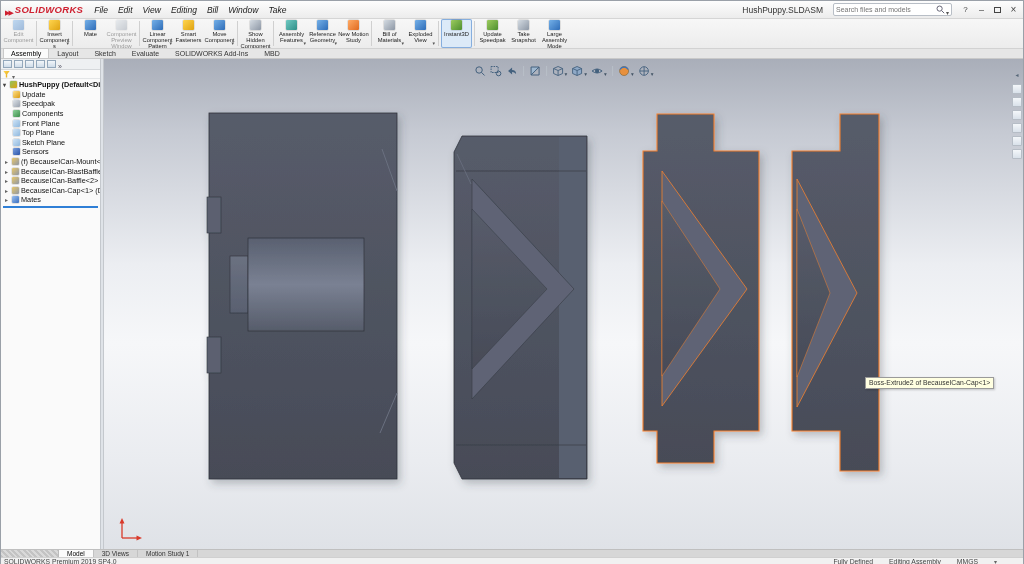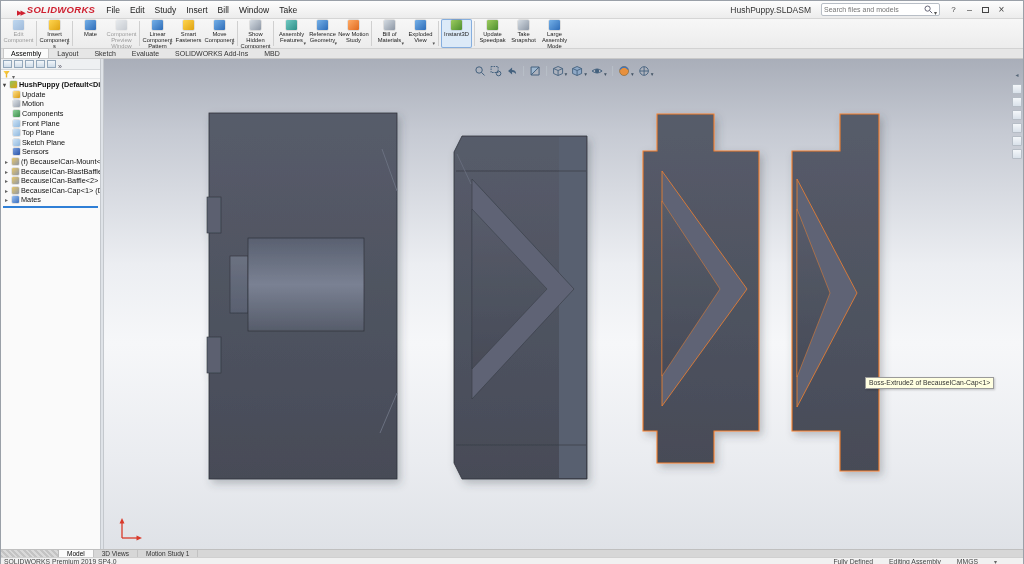--- a/index.html
+++ b/index.html
@@ -1,25 +1,25 @@
 <!DOCTYPE html>
 <html><head>
 <meta charset="utf-8">
 <style>
   * { margin:0; padding:0; box-sizing:border-box; }
   html,body { width:1024px; height:564px; overflow:hidden; }
   body { font-family:"Liberation Sans", sans-serif; color:#222; background:#fff; }
   .app { width:1024px; height:564px; display:flex; flex-direction:column; border:1px solid #9aa0a8; }
 
   
-  .titlebar { height:18px; display:flex; align-items:center; background:linear-gradient(#fdfdfd,#ececec); border-bottom:1px solid #d5d5d5; padding:0 14px; flex:0 0 18px; }
+  .titlebar { height:18px; display:flex; align-items:center; background:linear-gradient(#fdfdfd,#ececec); border-bottom:1px solid #d5d5d5; padding:0 2px; flex:0 0 18px; }
   .logo { display:flex; align-items:center; margin:0 6px 0 2px; }
   .logo-tri::before { content:"▶▶"; color:#cf2030; font-size:7px; letter-spacing:-2px; margin-right:3px; }
   .logo-text { color:#cf2030; font-weight:bold; font-style:italic; font-size:9.5px; letter-spacing:.3px; }
-  .menubar { display:flex; align-items:center; }
+  .menubar { display:flex; align-items:center;font-style:italic; }
   .menubar span { font-size:8.5px; padding:0 5px; color:#222; cursor:default; }
   .tb-spacer { flex:1; }
   .doc-title { font-size:8.5px; color:#333; margin-right:10px; white-space:nowrap;margin-left:37px; }
   .search { display:flex; align-items:center; background:#fff; border:1px solid #b8bec6; border-radius:2px; height:13px; padding:0 2px; margin-right:6px; }
   .search input { border:none; outline:none; width:100px; font-size:7px; font-family:"Liberation Sans",sans-serif; color:#666; }
   .search .search-svg { display:block; }
   .search .s-caret::after { content:"▾"; font-size:6px; color:#555; margin-left:1px; }
   .winctl { display:flex; align-items:center; gap:1px; }
   .winctl span { width:15px; height:14px; display:flex; align-items:center; justify-content:center; font-size:9px; color:#444; }
   .wc-help::before { content:"?"; font-size:8px; }
@@ -120,22 +120,22 @@
 <div class="app">
 
   <div class="titlebar">
     <div class="logo">
       <span class="logo-tri"></span>
       <span class="logo-text">SOLIDWORKS</span>
     </div>
     <div class="menubar">
       <span>File</span>
       <span>Edit</span>
-      <span>Study</span>
-      <span>Insert</span>
+      <span>View</span>
+      <span>Editing</span>
       <span>Bill</span>
       <span>Window</span>
       <span>Take</span>
     </div>
     <div class="tb-spacer"></div>
     <div class="doc-title">HushPuppy.SLDASM</div>
     <div class="search">
       <input placeholder="Search files and models" style="">
       <svg class="search-svg" width="9" height="9" viewBox="0 0 9 9" fill="none" stroke="#667" stroke-width="1">
           <circle cx="3.6" cy="3.6" r="2.6"></circle>
@@ -268,21 +268,21 @@
           <span class="exp-open"></span>
           <span class="tico tc-asm"></span>
           <span>HushPuppy (Default&lt;Display State-1&gt;)</span>
         </div>
         <div class="trow t-child">
           <span class="tico tc-hist"></span>
           <span>Update</span>
         </div>
         <div class="trow t-child">
           <span class="tico tc-sens"></span>
-          <span>Motion</span>
+          <span>Speedpak</span>
         </div>
         <div class="trow t-child">
           <span class="tico tc-ann"></span>
           <span>Components</span>
         </div>
         <div class="trow t-child">
           <span class="tico tc-plane"></span>
           <span>Front Plane</span>
         </div>
         <div class="trow t-child">

